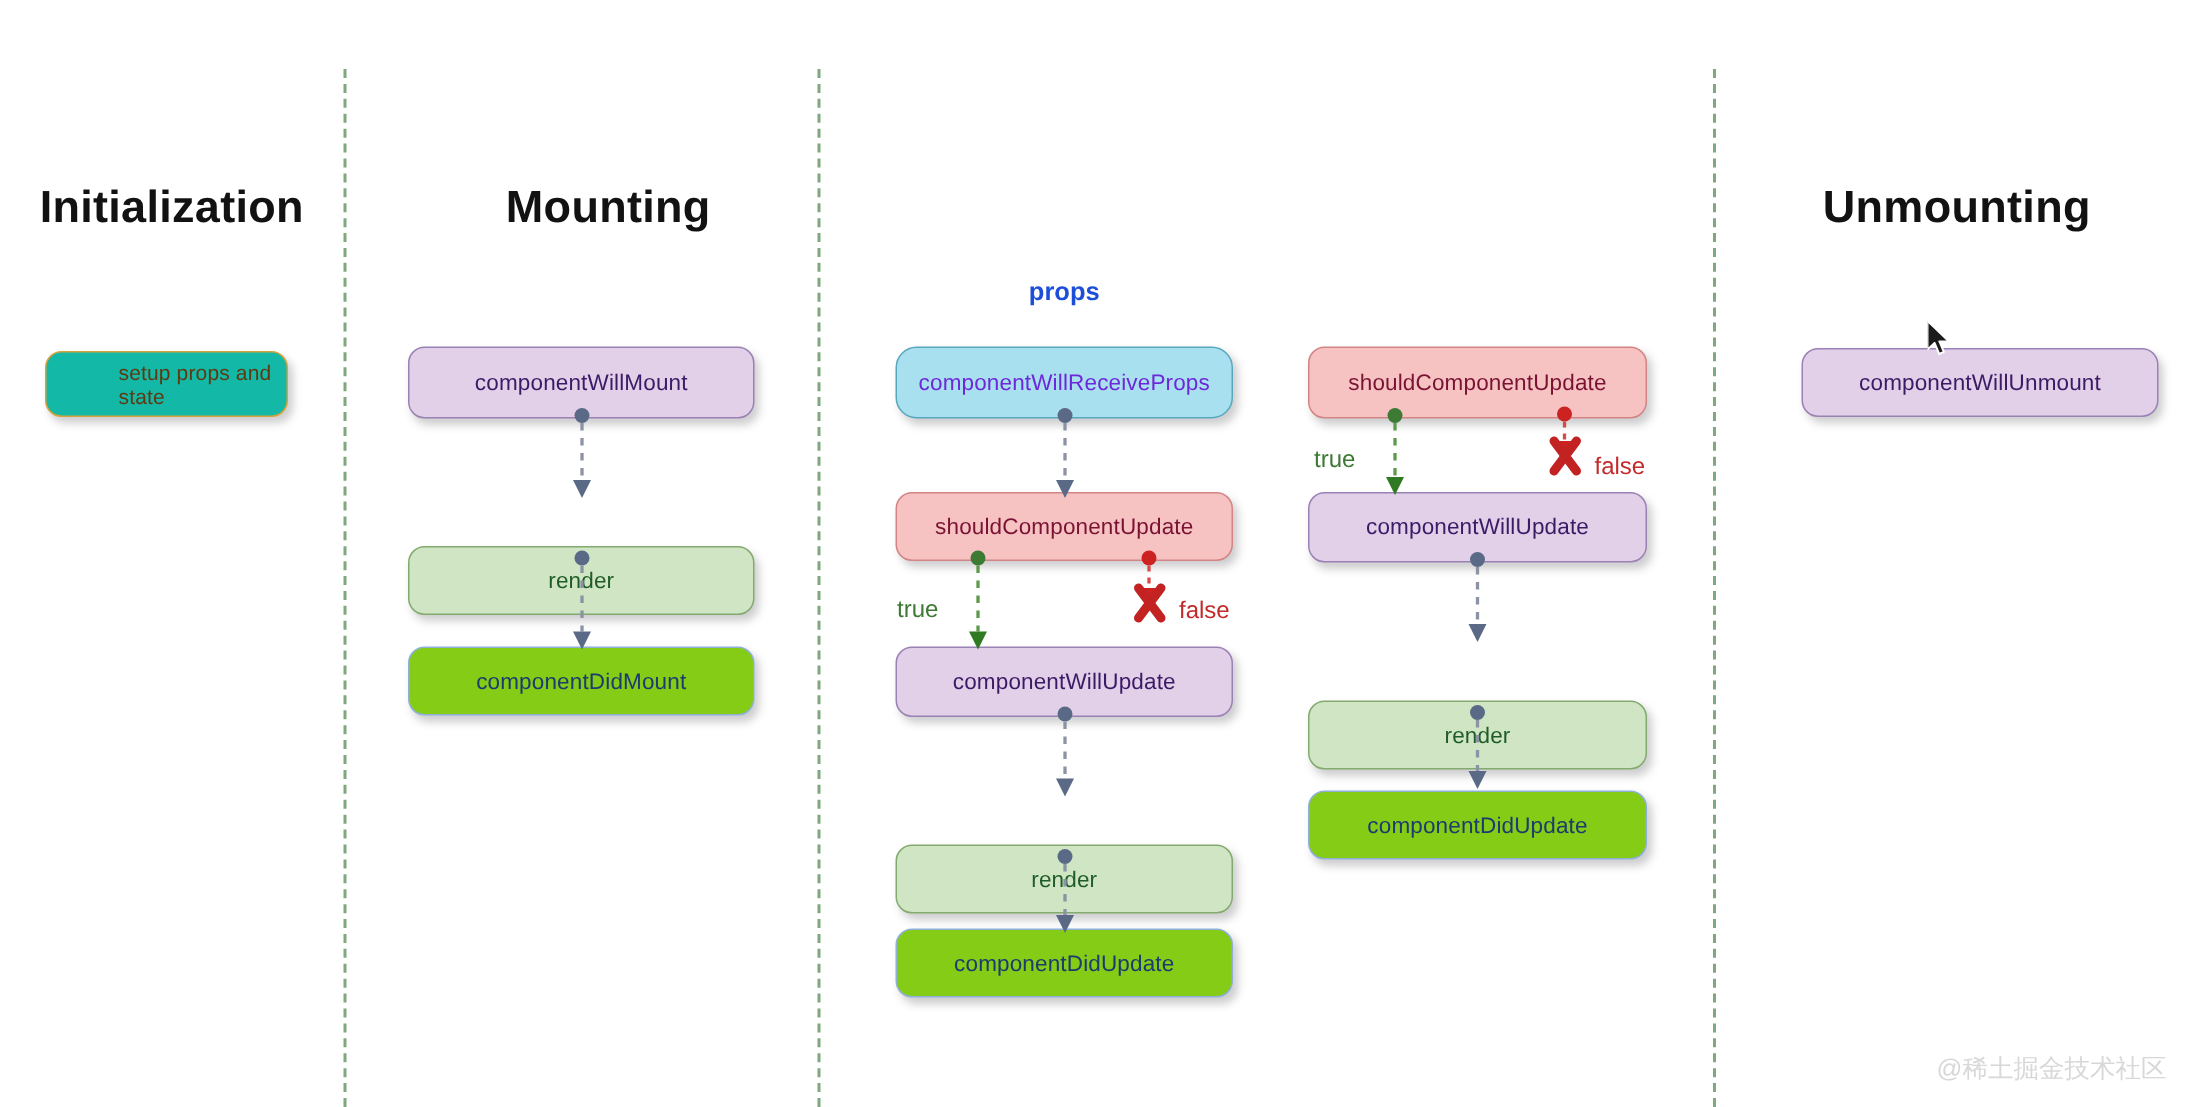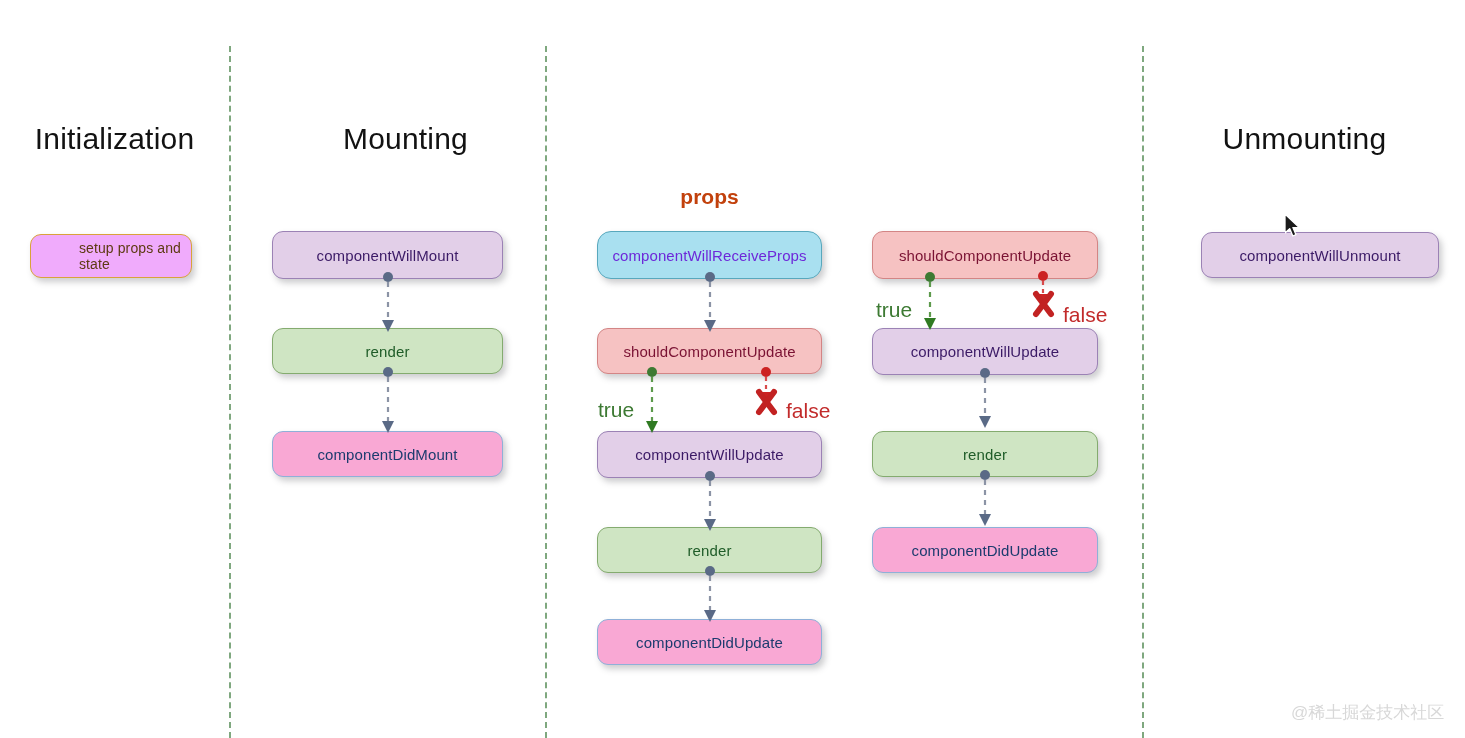--- a/index.html
+++ b/index.html
@@ -25,62 +25,62 @@
     width: 0;
     height: 692px;
     border-left: 2px dashed #7fa87f;
   }
 
   
   .col-title {
     position: absolute;
     text-align: center;
     font-size: 30px;
-    font-weight: 400;
+    font-weight: 700;
     color: #121212;
     letter-spacing: 0.2px;
     white-space: nowrap;
   }
   .sub-title {
     position: absolute;
     text-align: center;
-    font-size: 21px;
+    font-size: 17px;
     font-weight: 700;
-    color: #c2410c;
+    color: #1d4ed8;
     white-space: nowrap;
   }
 
   
   .node {
     position: absolute;
     box-sizing: border-box;
     border-radius: 11px;
     border: 1.6px solid #999;
     display: flex;
     align-items: center;
     justify-content: center;
     font-size: 15px;
     letter-spacing: 0.1px;
     box-shadow: 3px 4px 6px rgba(60,60,70,0.26);
   }
   .node.n-purple  { background: #e2cfe8; border-color: #9b82b5; color: #3b1a66; }
-  .node.n-green   { background: #cfe5c3; border-color: #84ab6f; color: #1f5c28; }
-  .node.n-blue    { background: #f9a8d4; border-color: #8fb0d8; color: #1c3b6e; }
+  .node.n-green   { background: #cfe5c3; border-color: #84ab6f; color: #1f5c28; margin-top: 36px; }
+  .node.n-blue    { background: #84cc16; border-color: #8fb0d8; color: #1c3b6e; }
   .node.n-cyan    { background: #a9e0f0; border-color: #58a8bd; color: #6d28d9; border-radius: 14px; }
   .node.n-red     { background: #f6c2c2; border-color: #d38585; color: #7a1233; }
-  .node.n-orange  { background: #f0abfc; border-color: #d9a23a; color: #5d3a12; padding-left: 48px; }
+  .node.n-orange  { background: #14b8a6; border-color: #d9a23a; color: #5d3a12; padding-left: 48px; }
 
   
   .conn { position: absolute; }
   .conn svg { display: block; overflow: visible; }
 
   
   .branch-label {
     position: absolute;
-    font-size: 21px;
+    font-size: 16px;
     white-space: nowrap;
   }
   .branch-label.true-lbl  { color: #3d7a33; }
   .branch-label.false-lbl { color: #c22b2b; }
 
   
   .cursor { position: absolute; pointer-events: none; }
 
   
   .watermark {

